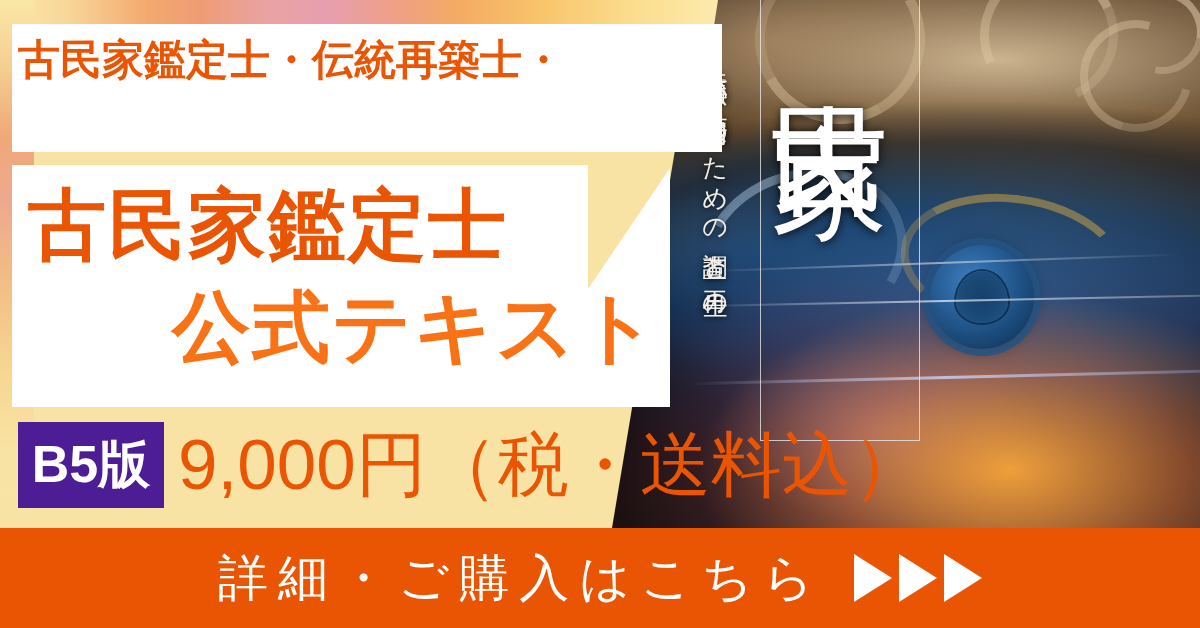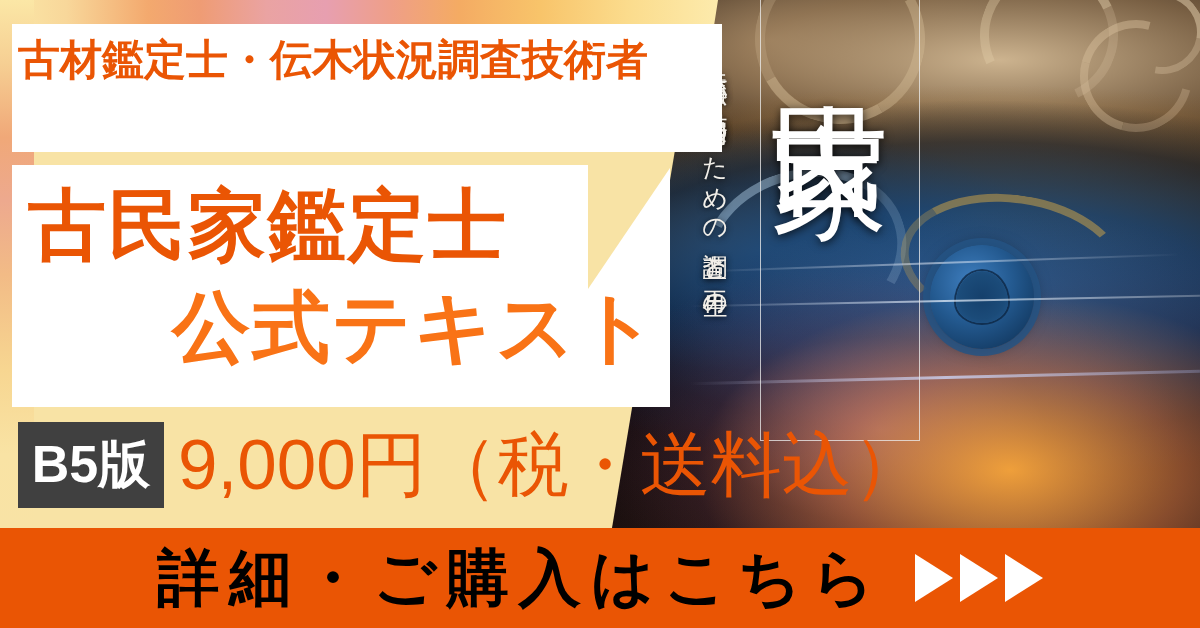--- a/index.html
+++ b/index.html
@@ -119,36 +119,36 @@
     color:#ea5504;font-weight:bold;font-size:78px;line-height:1;white-space:nowrap;letter-spacing:2px;
   }
   .hl2{
     position:absolute;left:172px;top:288px;
     color:#f97316;font-weight:bold;font-size:78px;line-height:1;white-space:nowrap;letter-spacing:2px;
   }
 
   
   .badge{
     position:absolute;left:18px;top:422px;width:146px;height:86px;
-    background:#404040;color:#ffffff;font-weight:bold;font-size:52px;
+    background:#4c1d95;color:#ffffff;font-weight:bold;font-size:52px;
     display:flex;align-items:center;justify-content:center;letter-spacing:0px;
   }
   .price{
     position:absolute;left:178px;top:428px;
     color:#ea5504;font-size:71px;line-height:74px;white-space:nowrap;letter-spacing:0px;
   }
 
   
   .cta{
     position:absolute;left:0;top:528px;width:1200px;height:100px;
     background:#ea5504;
     display:flex;align-items:center;justify-content:center;gap:26px;
   }
   .cta-text{
-    color:#000000;font-weight:bold;font-size:62px;letter-spacing:10px;white-space:nowrap;
+    color:#ffffff;font-weight:normal;font-size:50px;letter-spacing:10px;white-space:nowrap;
     line-height:1;
   }
   .arrows{display:flex;align-items:center;gap:7px;margin-left:4px;}
   .arrow{
     width:0;height:0;border-style:solid;
     border-width:24px 0 24px 38px;
     border-color:transparent transparent transparent #ffffff;
   }
 </style>
 </head>
@@ -175,21 +175,21 @@
 
   <div class="cream"></div>
   <div class="topwash"></div>
   <div class="leftwash"></div>
 
   <div class="box box-top"></div>
   <div class="box box-main"></div>
   <div class="box-main-notch"></div>
 
   <div class="line-top">
-    <div>古材鑑定士・伝木状況調査技術者</div>
+    <div>古民家鑑定士・伝統再築士・</div>
   </div>
 
   <div class="hl1">古民家鑑定士</div>
   <div class="hl2">公式テキスト</div>
 
   <div class="badge">B5版</div>
   <div class="price">9,000円（税・送料込）</div>
 
   <div class="cta">
     <span class="cta-text">詳細・ご購入はこちら</span>

